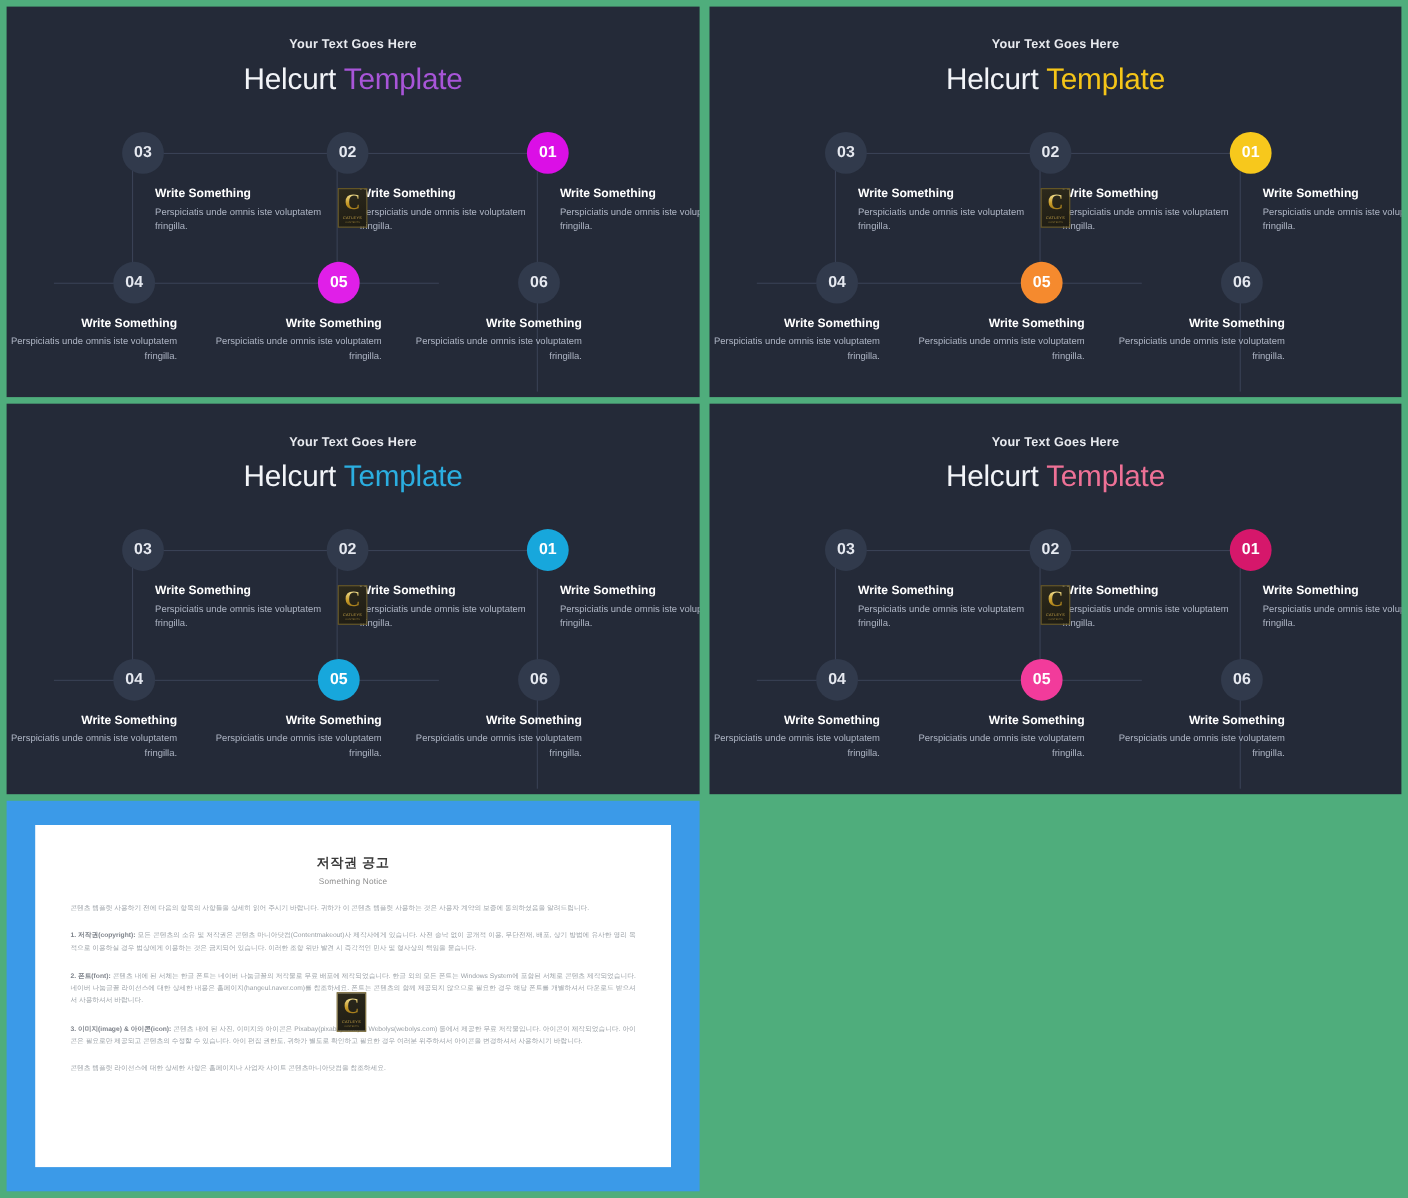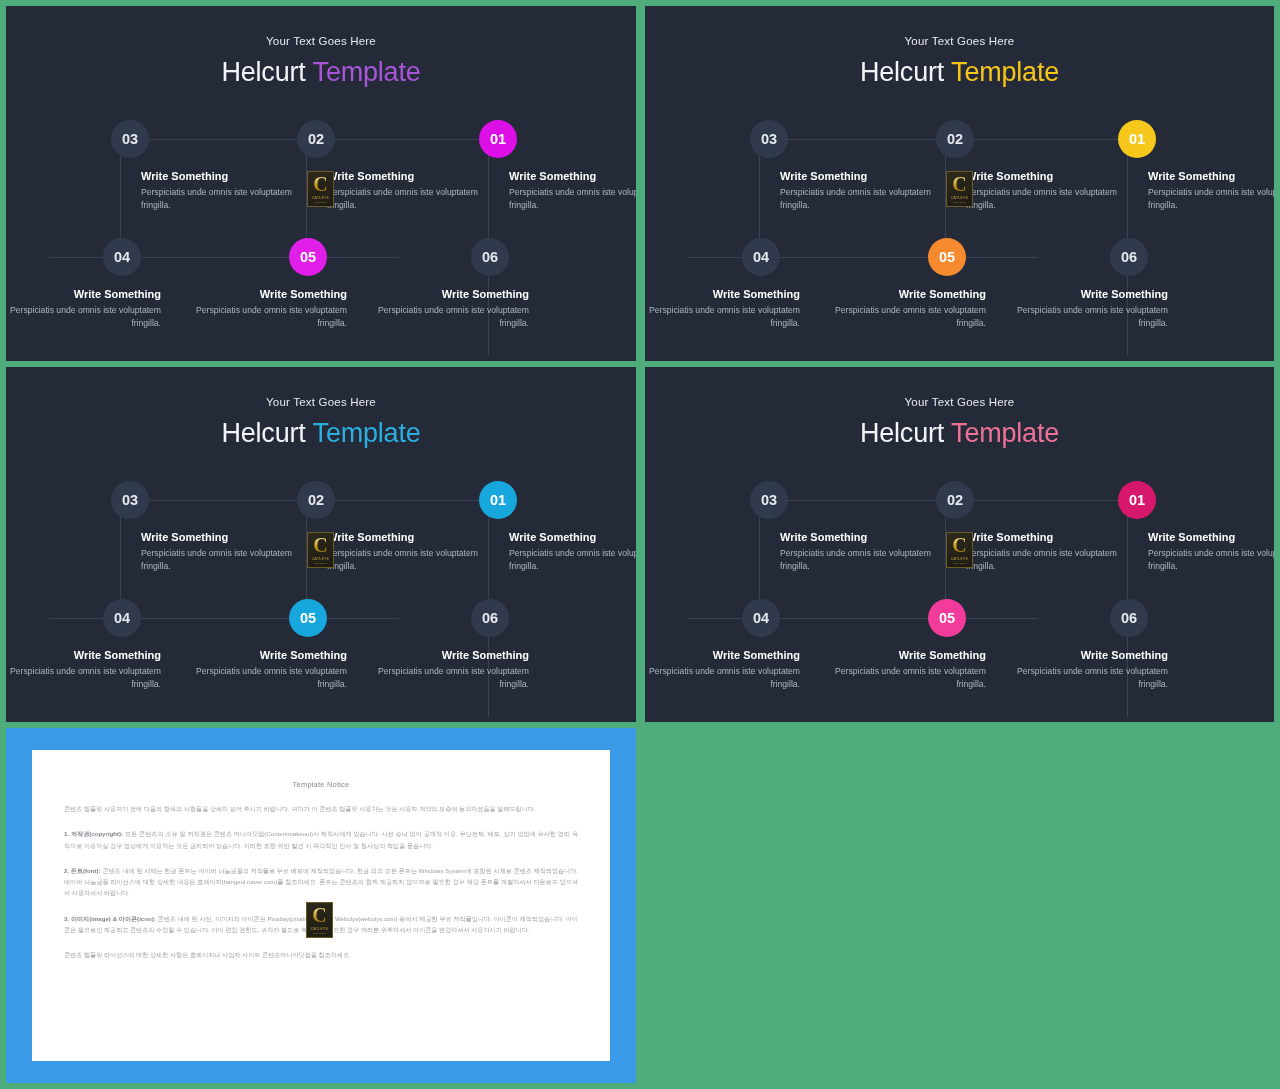--- a/index.html
+++ b/index.html
@@ -18,21 +18,21 @@
     overflow: hidden;
   }
   .p1 { left: 6px;   top: 6px;   width: 630px; height: 355px; }
   .p2 { left: 645px; top: 6px;   width: 629px; height: 355px; }
   .p3 { left: 6px;   top: 367px; width: 630px; height: 355px; }
   .p4 { left: 645px; top: 367px; width: 629px; height: 355px; }
 
   .head { position: absolute; left: 0; right: 0; top: 30px; text-align: center; }
   .eyebrow {
     font-size: 11.5px; color: #e8eaef; letter-spacing: .2px;
-    font-weight: 400; line-height: 1;
+    font-weight: 700; line-height: 1;
   }
   .bigtitle {
     margin-top: 11px; font-size: 27px; line-height: 1;
     font-weight: 400; color: #f2f4f8; letter-spacing: -.2px;
   }
   .bigtitle .accent { margin-left: 7px; text-align: center; }
 
   
   .grid { position: absolute; left: 0; top: 100px; width: 100%; height: 250px; }
 
@@ -305,21 +305,22 @@
       </div>
       <div class="wm" style="left: 301px; top: 165px;">
         <div class="c">C</div>
         <div class="sub">CATLEYS</div>
         <div class="sub2">CONTENTS</div>
       </div>
     </div>
 
   <div class="docwrap">
     <div class="docpage">
-      <div class="doc-h2">Template Notice</div>
+      <div class="doc-h1">저작권 공고</div>
+      <div class="doc-h2">Something Notice</div>
       <div class="doc-p">콘텐츠 템플릿 사용하기 전에 다음의 항목의 사항들을 상세히 읽어 주시기 바랍니다. 귀하가 이 콘텐츠 템플릿 사용하는 것은 사용자 계약의 보증에 동의하셨음을 알려드립니다.</div>
       <div id="doc-sections">
           <div class="doc-p"><b>1. 저작권(copyright): </b><span>모든 콘텐츠의 소유 및 저작권은 콘텐츠 마니아닷컴(Contentmakeout)사 제작사에게 있습니다. 사전 승낙 없이 공개적 이용, 무단전재, 배포, 상기 방법에 유사한 영리 목적으로 이용하실 경우 법상에게 이용하는 것은 금지되어 있습니다. 이러한 조항 위반 발견 시 즉각적인 민사 및 형사상의 책임을 묻습니다.</span></div>
           <div class="doc-p"><b>2. 폰트(font): </b><span>콘텐츠 내에 된 서체는 한글 폰트는 네이버 나눔글꼴의 저작물로 무료 배포에 제작되었습니다. 한글 외의 모든 폰트는 Windows System에 포함된 서체로 콘텐츠 제작되었습니다. 네이버 나눔글꼴 라이선스에 대한 상세한 내용은 홈페이지(hangeul.naver.com)를 참조하세요. 폰트는 콘텐츠의 함께 제공되지 않으므로 필요한 경우 해당 폰트를 개별하셔서 다운로드 받으셔서 사용하셔서 바랍니다.</span></div>
           <div class="doc-p"><b>3. 이미지(image) &amp; 아이콘(icon): </b><span>콘텐츠 내에 된 사진, 이미지와 아이콘은 Pixabay(pixabay.com)와 Webolys(webolys.com) 등에서 제공한 무료 저작물입니다. 아이콘이 제작되었습니다. 아이콘은 필요로만 제공되고 콘텐츠의 수정할 수 있습니다. 아이 편집 권한도, 귀하가 별도로 확인하고 필요한 경우 여러분 위주하셔서 아이콘을 변경하셔서 사용하시기 바랍니다.</span></div>
         </div>
       <div class="doc-p">콘텐츠 템플릿 라이선스에 대한 상세한 사항은 홈페이지나 사업자 사이트 콘텐츠마니아닷컴을 참조하세요.</div>
       <div class="wm" style="left:274px; top:152px;">
         <div class="c">C</div>
         <div class="sub">CATLEYS</div>

